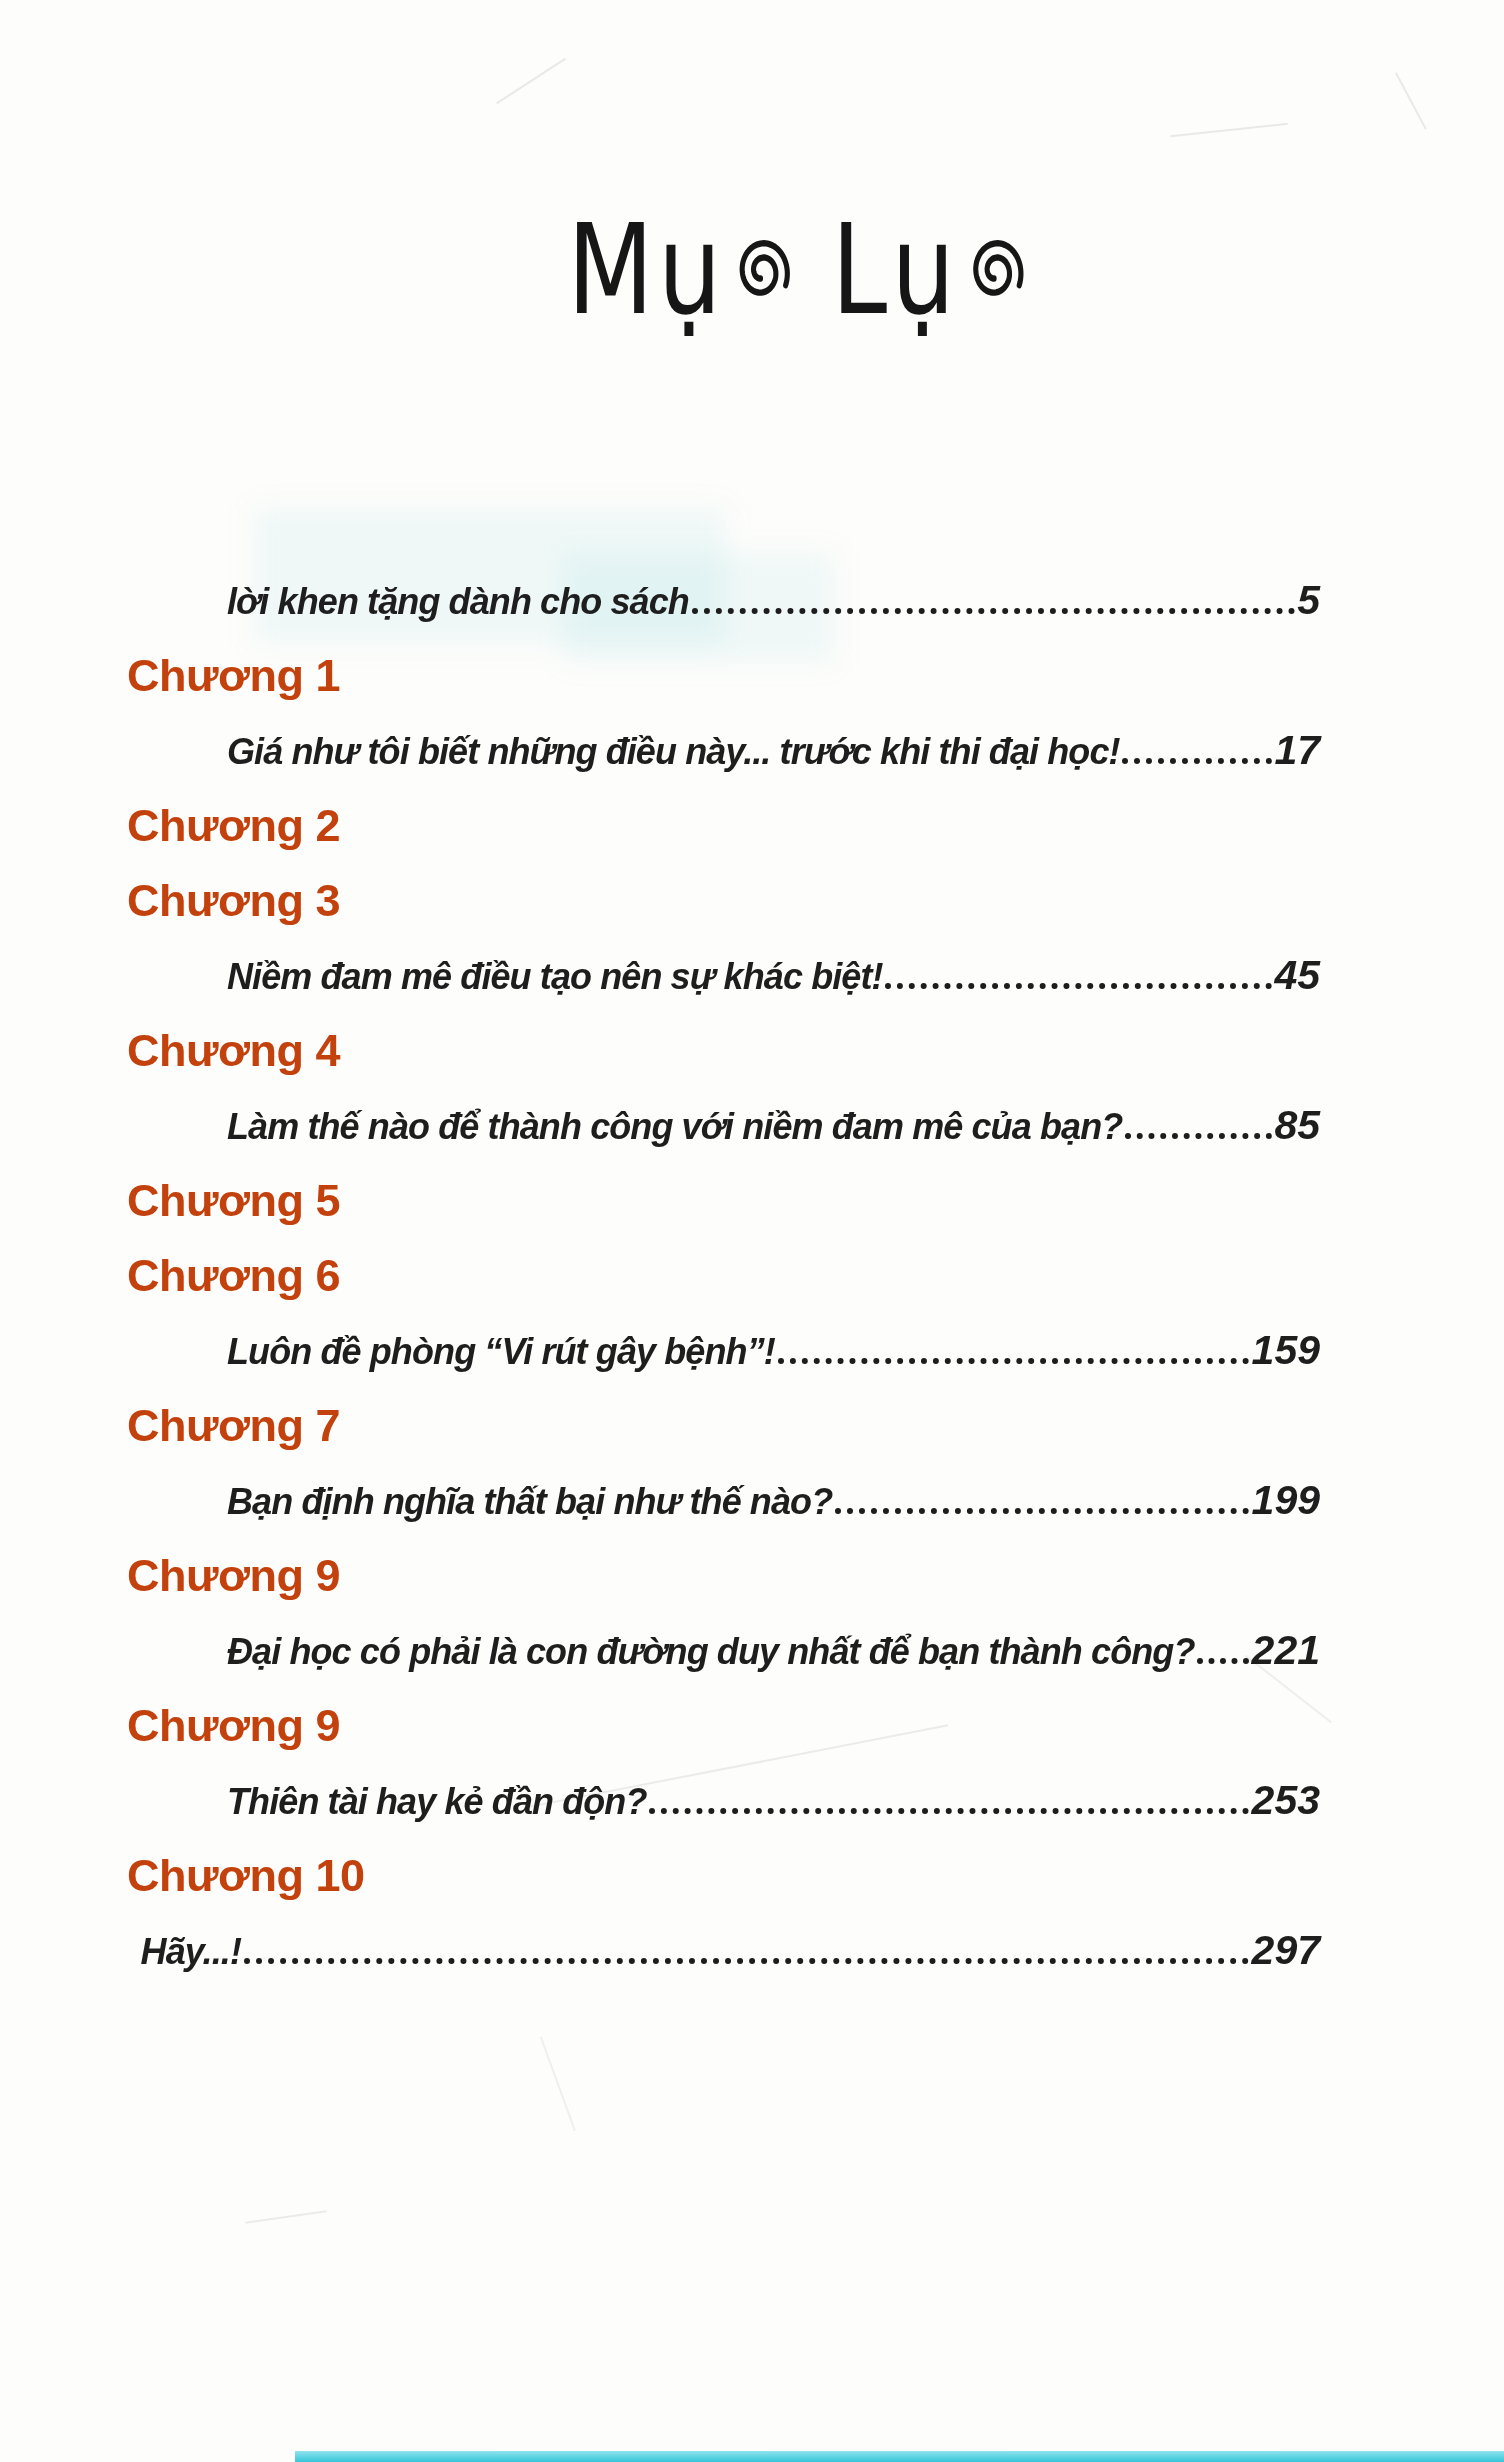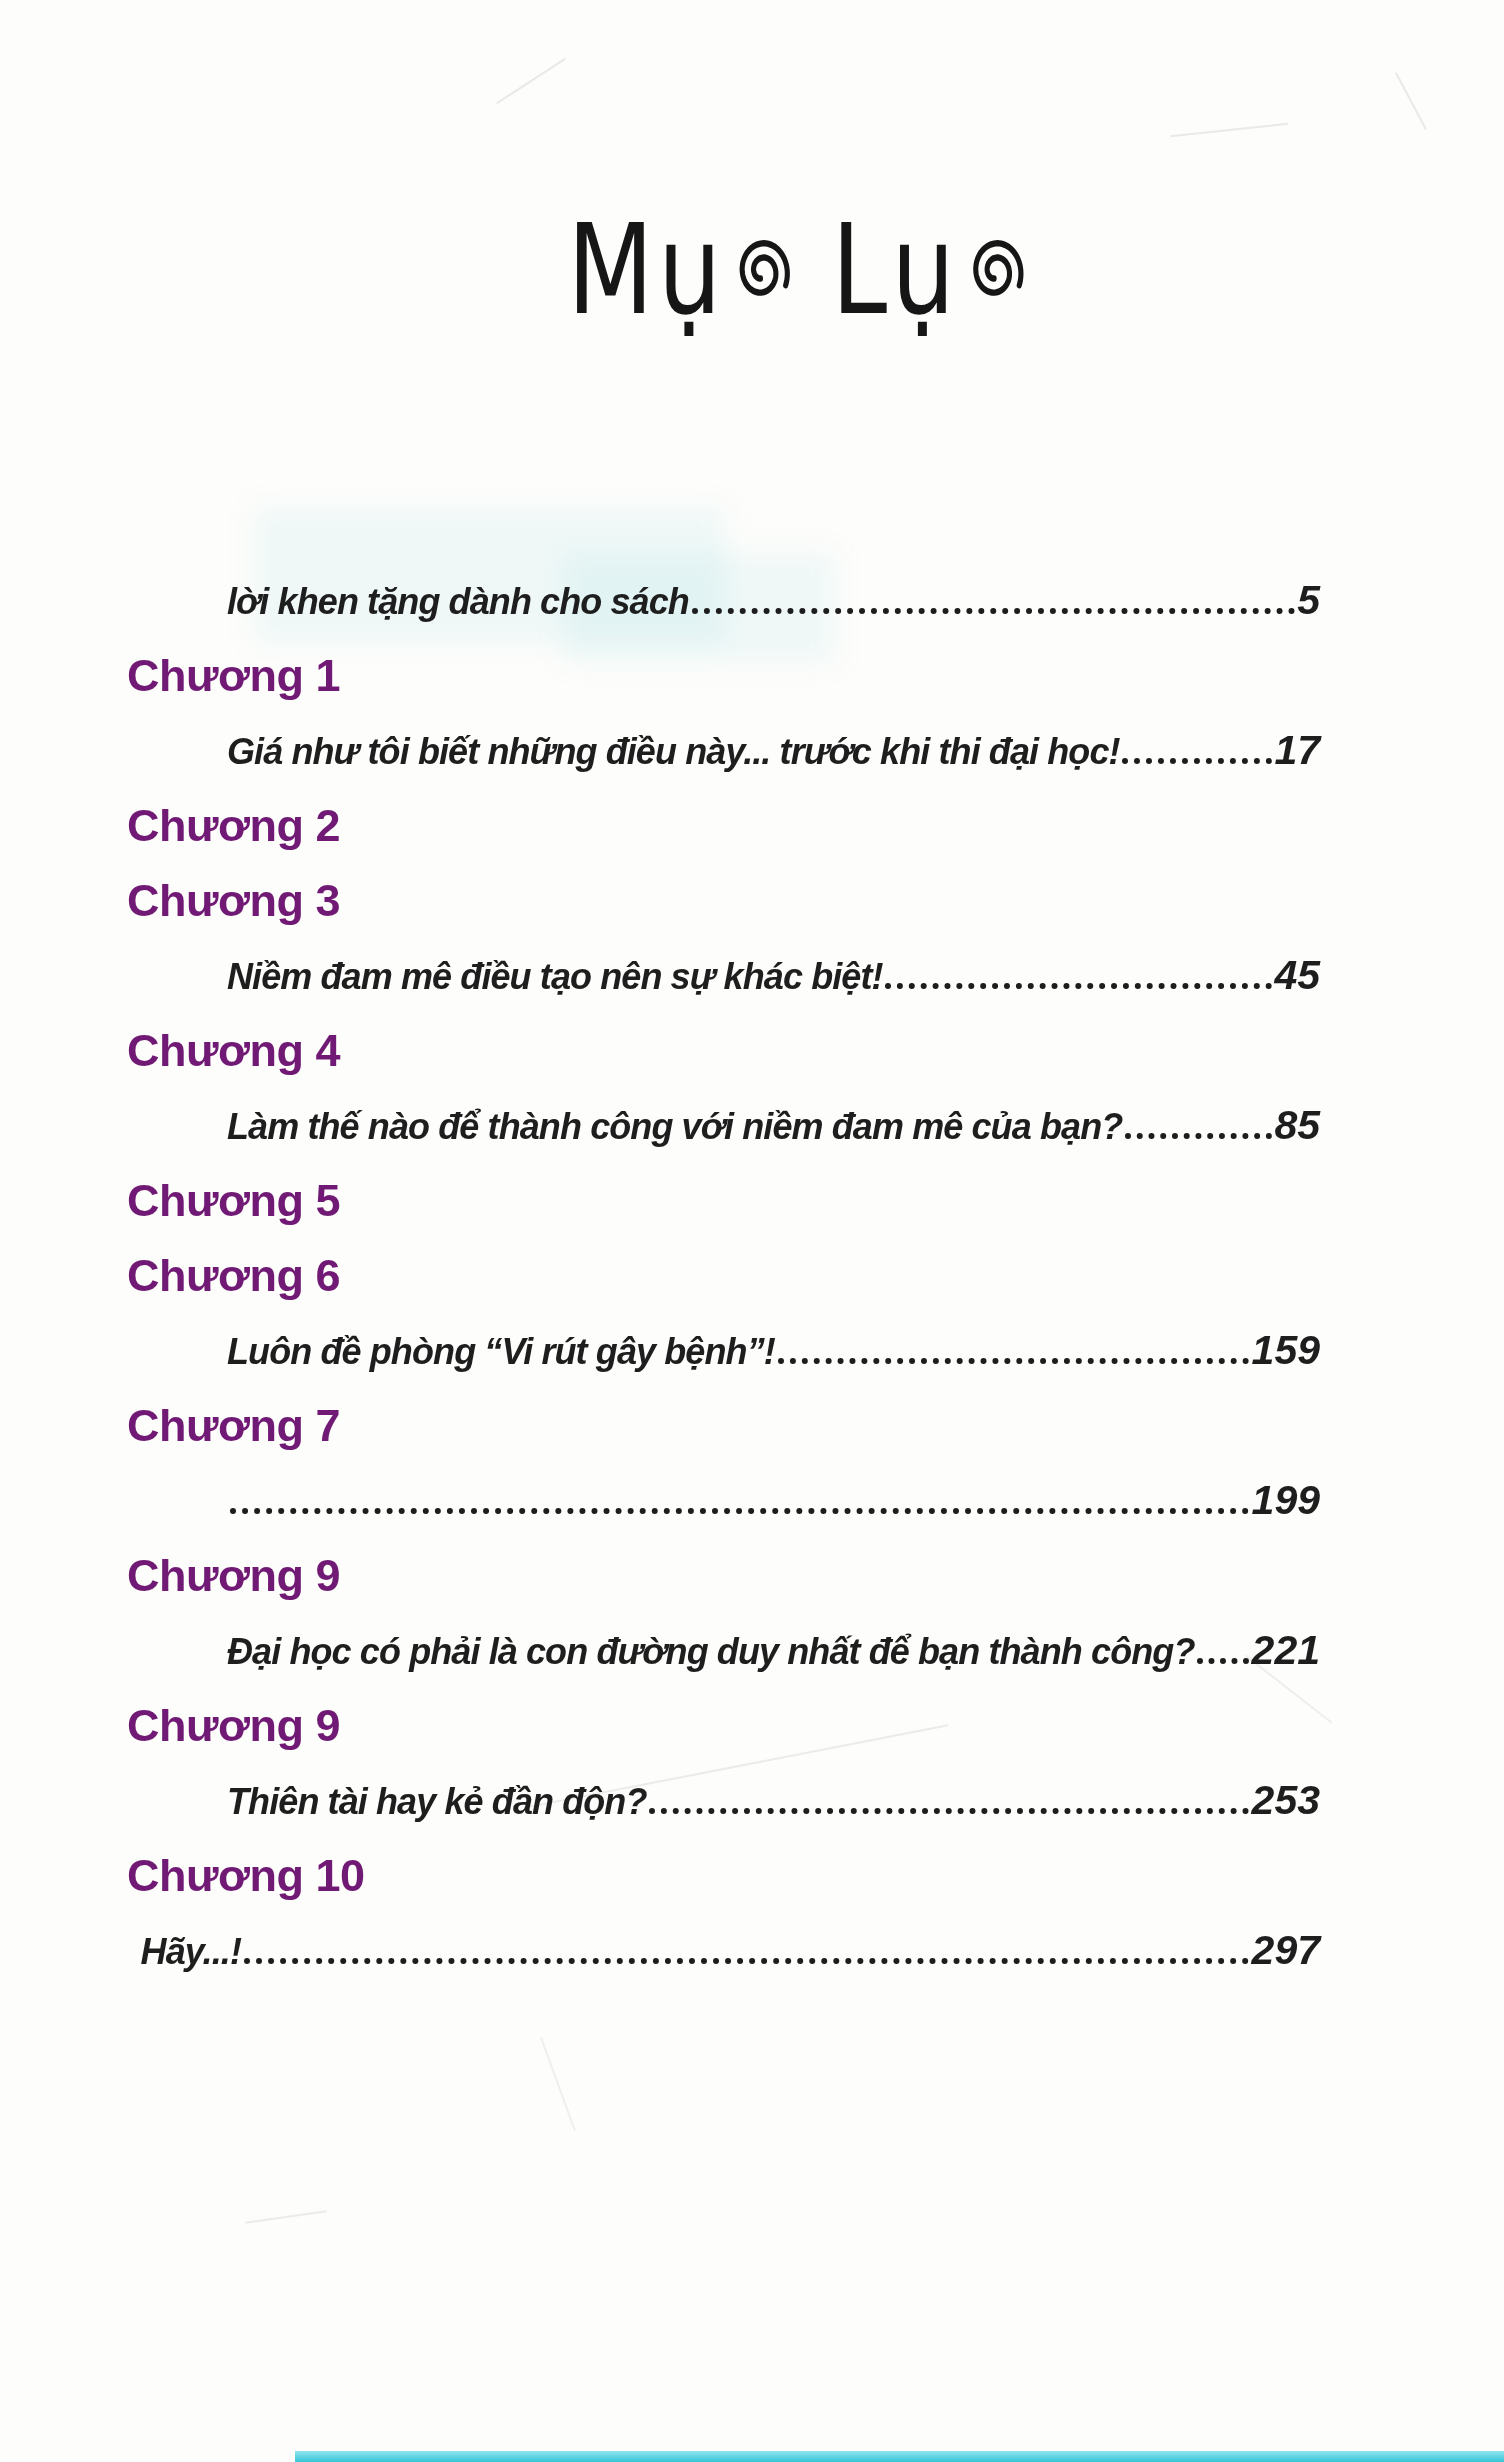--- a/index.html
+++ b/index.html
@@ -23,21 +23,21 @@
   .spiral-c{width:80px;height:83px;margin-left:5.4px;display:inline-block;}
   
   .toc{
     position:absolute;top:563px;left:127px;width:1193px;
   }
   .row{
     display:flex;align-items:baseline;height:75px;white-space:nowrap;
   }
   .row span{line-height:75px;}
   .chapter .chapter-label{
-    font-weight:700;font-size:45px;letter-spacing:-0.5px;color:#701a75;
+    font-weight:700;font-size:45px;letter-spacing:-0.5px;color:#c2410c;
     font-stretch:condensed;
   }
   .item{padding-left:100px;}
   .item.small-indent{padding-left:13.6px;justify-content:flex-end;}
   .item-label{
     font-style:italic;font-weight:700;font-size:36px;letter-spacing:-0.9px;
     color:#1e1e1e;font-stretch:condensed;
   }
   .leader{
     flex:1 1 auto;min-width:5.4px;align-self:baseline;
@@ -134,20 +134,21 @@
     </div>
     <div class="row item">
       <span class="item-label">Luôn đề phòng  “Vi rút gây bệnh”!</span>
       <span class="leader"></span>
       <span class="page-num">159</span>
     </div>
     <div class="row chapter">
       <span class="chapter-label">Chương 7</span>
     </div>
     <div class="row item">
+      <span class="item-label">Bạn định nghĩa thất bại như thế nào?</span>
       <span class="leader"></span>
       <span class="page-num">199</span>
     </div>
     <div class="row chapter">
       <span class="chapter-label">Chương 9</span>
     </div>
     <div class="row item">
       <span class="item-label">Đại học có phải là con đường duy nhất để bạn thành công?</span>
       <span class="leader"></span>
       <span class="page-num">221</span>

